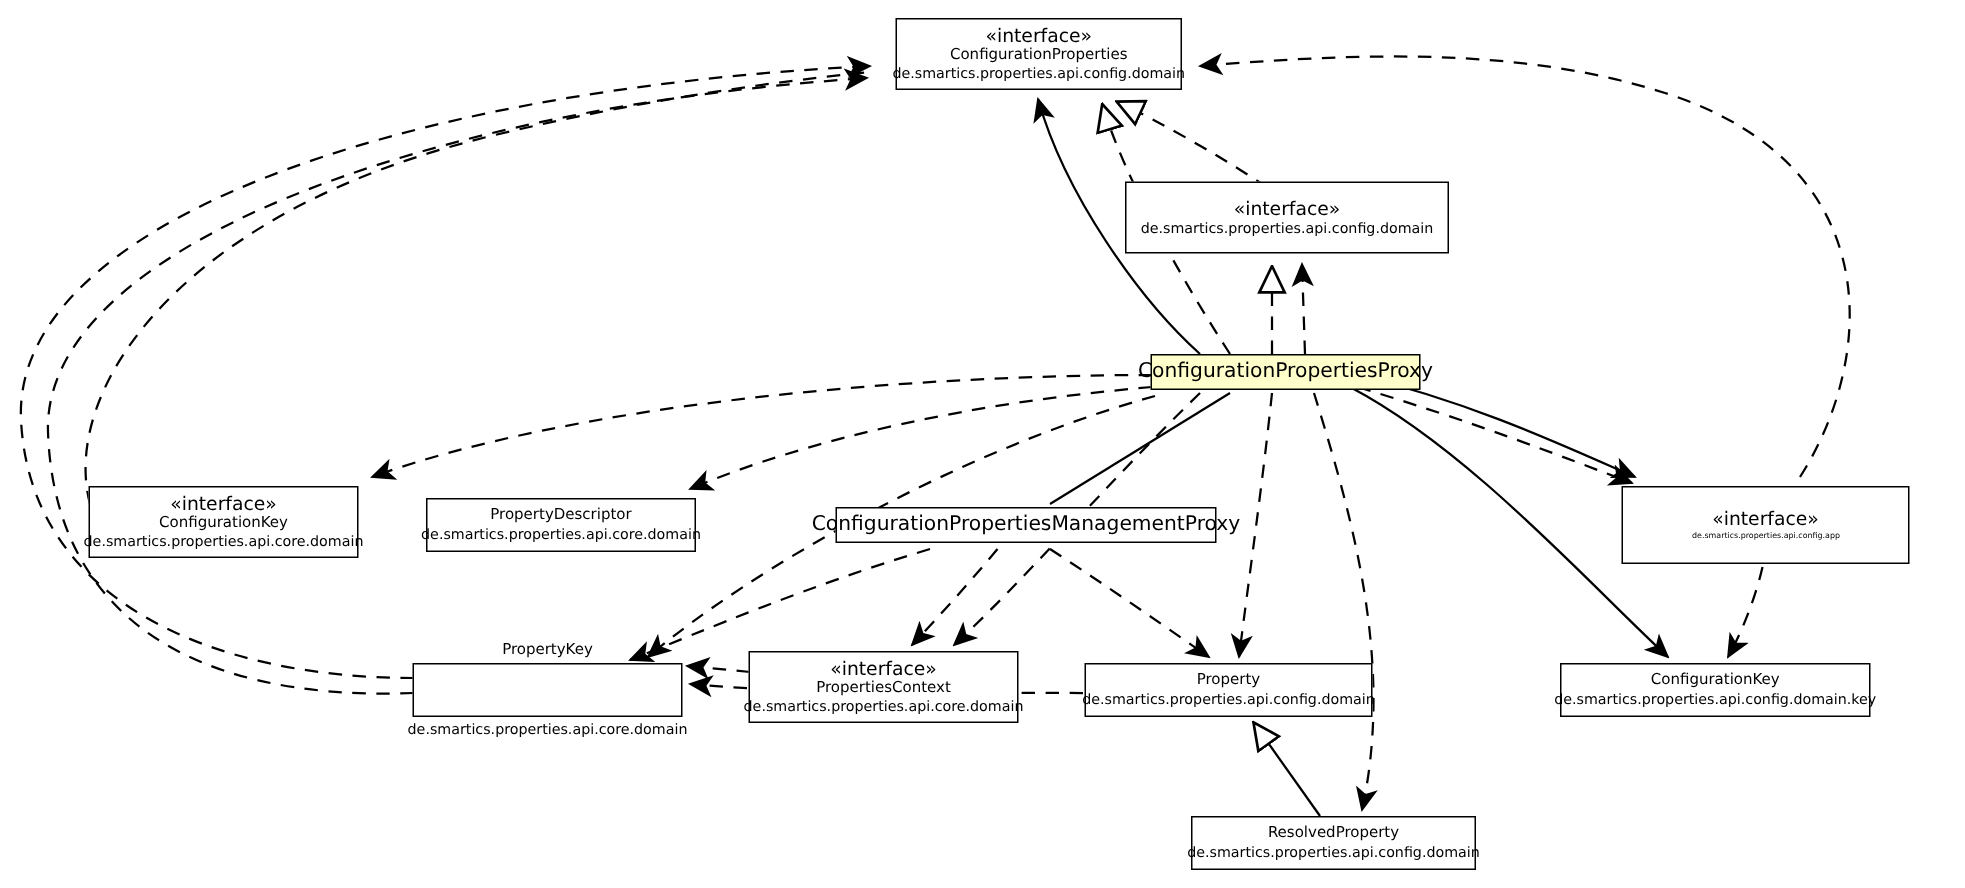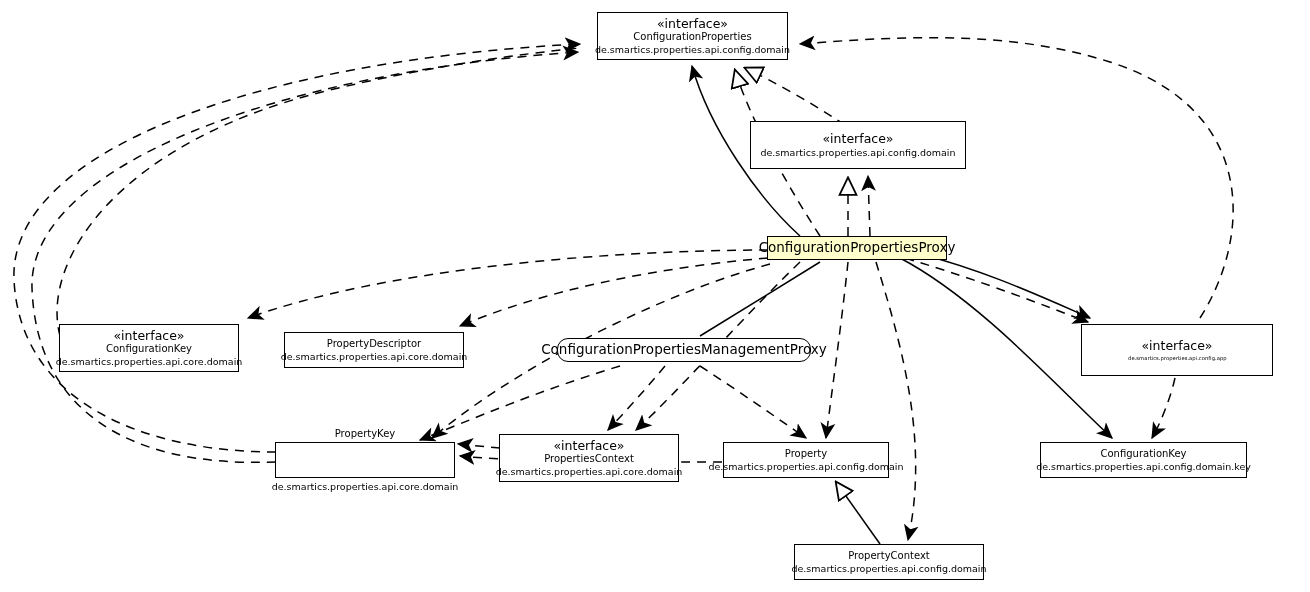--- a/index.html
+++ b/index.html
@@ -150,48 +150,48 @@
     <div class="stereotype">«interface»</div>
     <div class="cname">ConfigurationKey</div>
     <div class="pkg">de.smartics.properties.api.core.domain</div>
   </div>
 
   <div class="node" style="left:284px; top:332px; width:180px; height:36px;">
     <div class="cname">PropertyDescriptor</div>
     <div class="pkg">de.smartics.properties.api.core.domain</div>
   </div>
 
-  <div class="node compact" style="left:557px; top:338px; width:254px; height:24px;border-radius:11px;">
+  <div class="node compact" style="left:557px; top:338px; width:254px; height:24px;">
     <div class="cname">ConfigurationPropertiesManagementProxy</div>
   </div>
 
   <div class="node" style="left:1081px; top:324px; width:192px; height:52px;">
     <div class="stereotype">«interface»</div>
     <div class="pkg tiny">de.smartics.properties.api.config.app</div>
   </div>
 
   <div class="node" style="left:275px; top:442px; width:180px; height:36px;gap:40px;">
     <div class="cname">PropertyKey</div>
     <div class="pkg">de.smartics.properties.api.core.domain</div>
   </div>
 
   <div class="node" style="left:499px; top:434px; width:180px; height:48px;">
     <div class="stereotype">«interface»</div>
     <div class="cname">PropertiesContext</div>
     <div class="pkg">de.smartics.properties.api.core.domain</div>
   </div>
 
-  <div class="node" style="left:723px; top:442px; width:166px; height:36px;">
+  <div class="node" style="left:723px; top:442px; width:192px; height:36px;">
     <div class="cname">Property</div>
     <div class="pkg">de.smartics.properties.api.config.domain</div>
   </div>
 
   <div class="node" style="left:1040px; top:442px; width:207px; height:36px;">
     <div class="cname">ConfigurationKey</div>
     <div class="pkg">de.smartics.properties.api.config.domain.key</div>
   </div>
 
   <div class="node" style="left:794px; top:544px; width:190px; height:36px;">
-    <div class="cname">PropertyContext</div>
+    <div class="cname">ResolvedProperty</div>
     <div class="pkg">de.smartics.properties.api.config.domain</div>
   </div>
 
 </div>
 
 </body></html>

